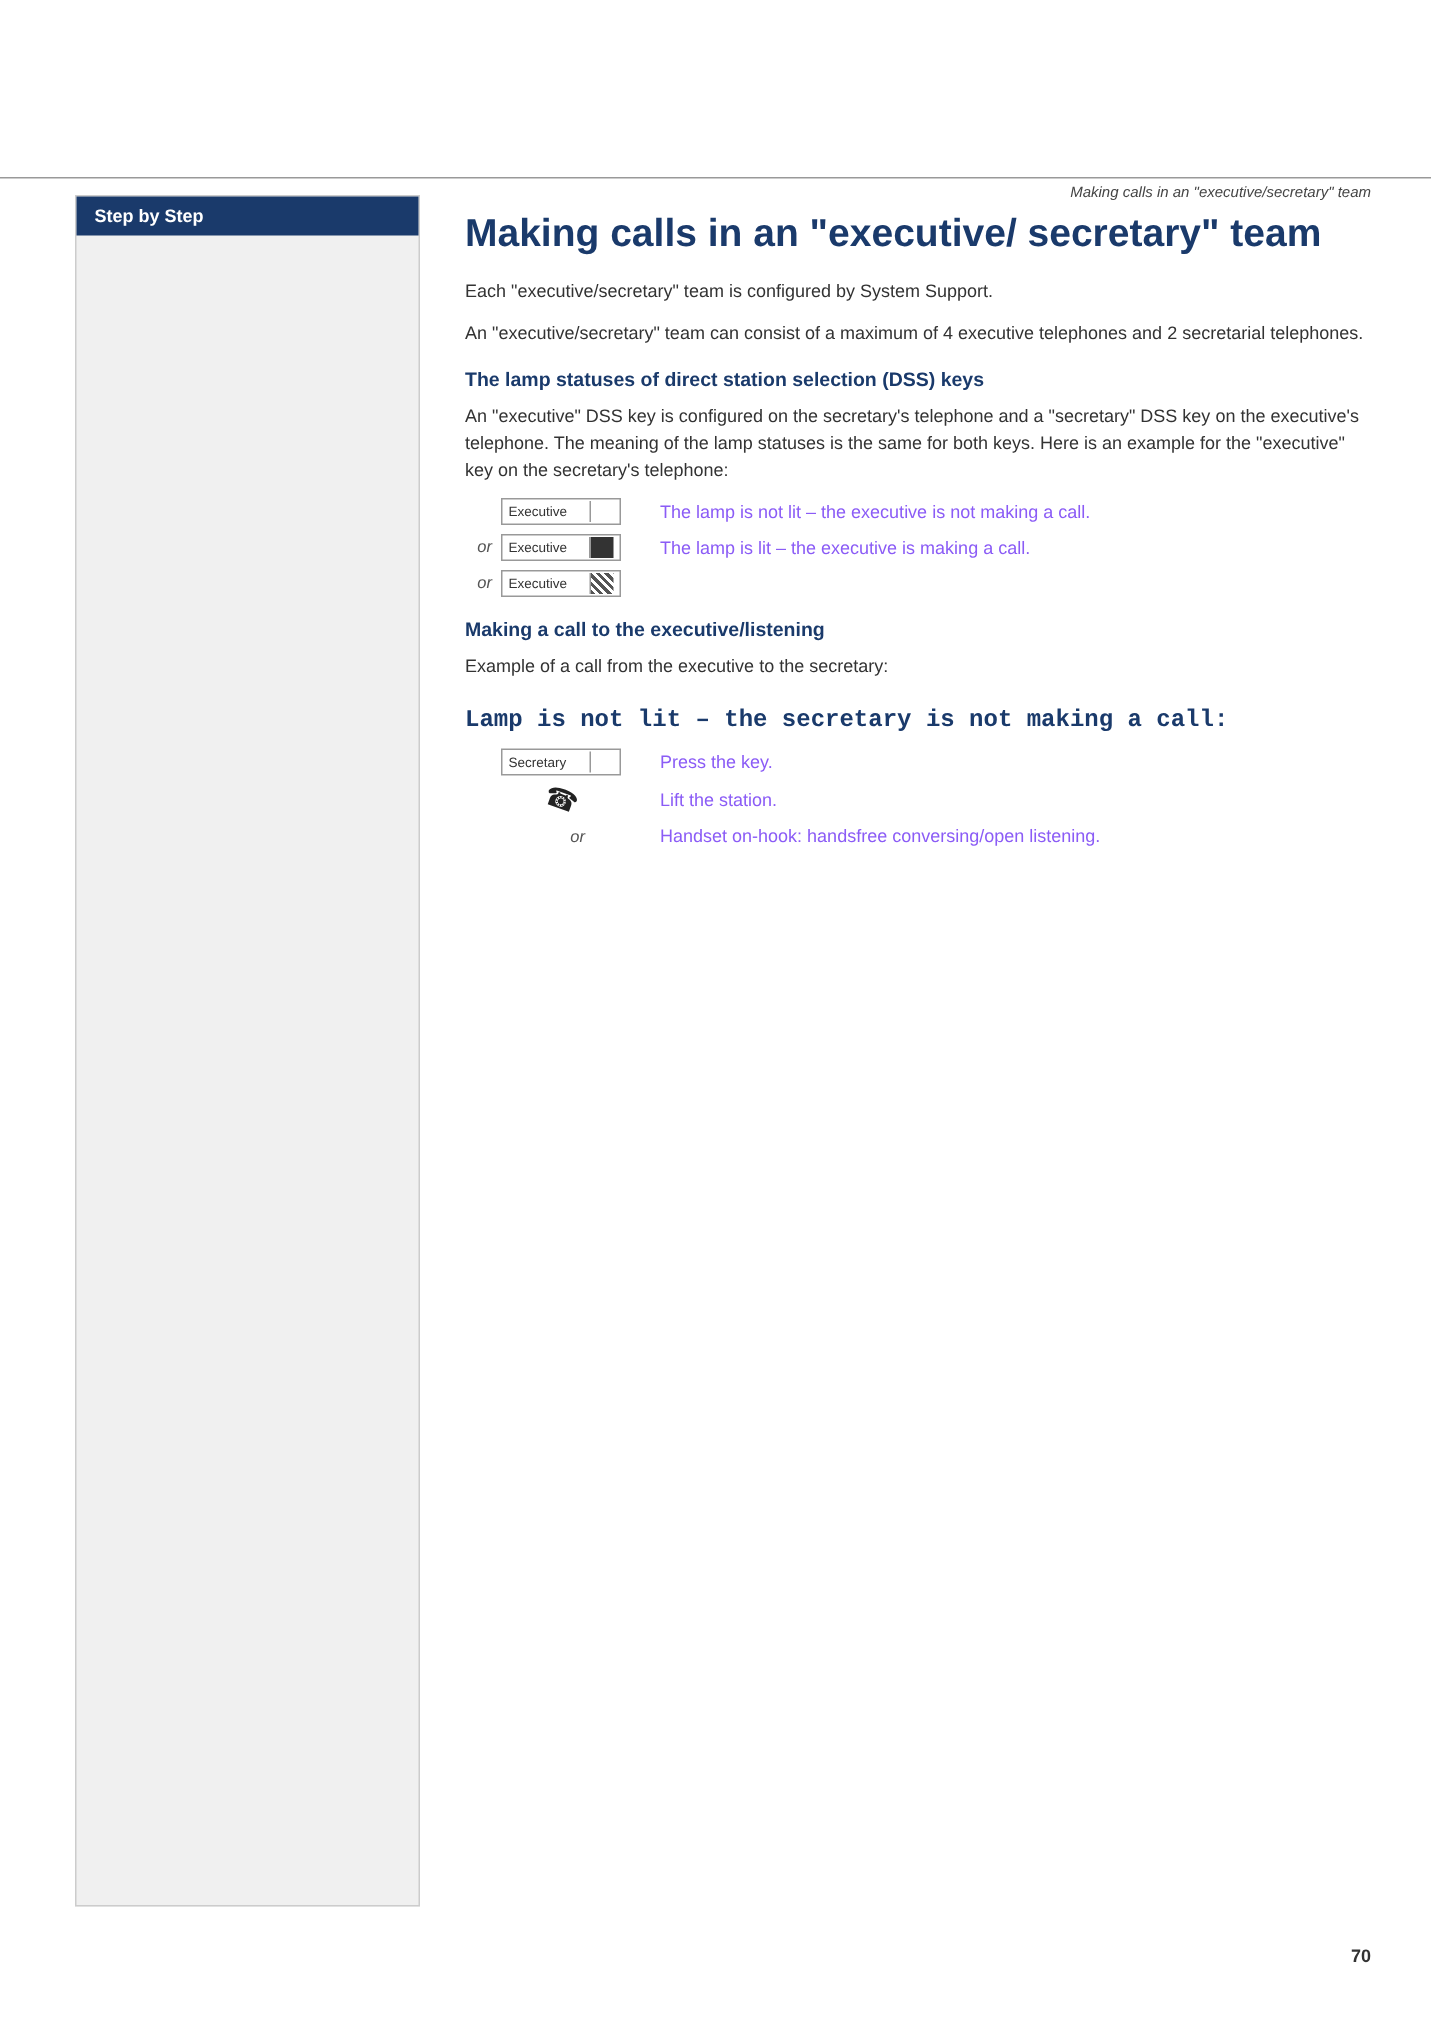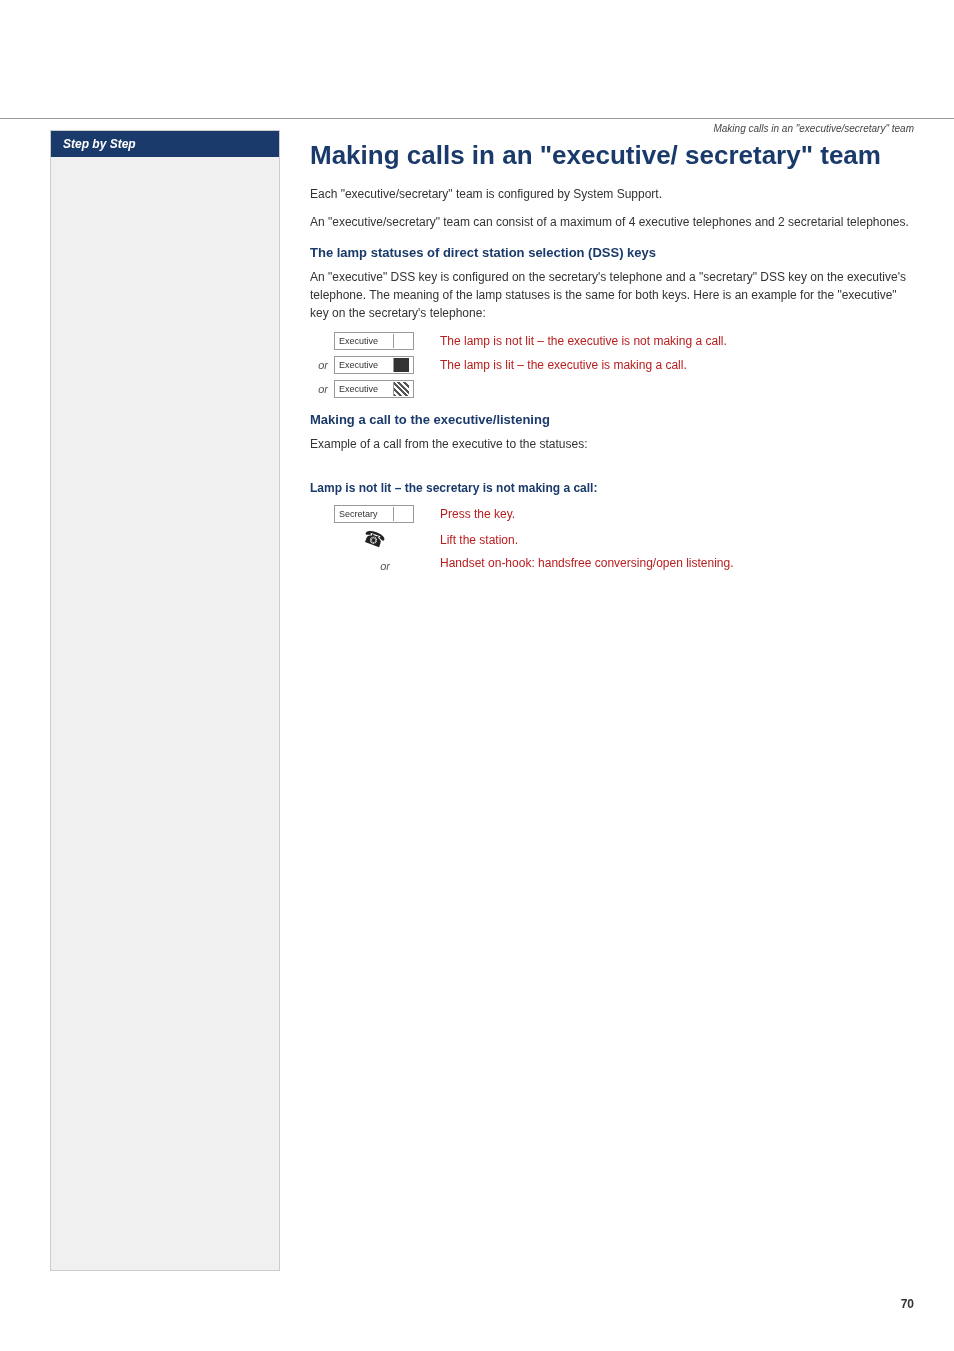--- a/index.html
+++ b/index.html
@@ -33,21 +33,20 @@
 
     
     .sidebar {
       position: absolute;
       top: 130px;
       left: 50px;
       width: 230px;
       bottom: 80px;
       background: #f0f0f0;
       border: 1px solid #ccc;
-      font-style: italic;
     }
 
     .step-by-step-label {
       background: #1a3a6b;
       color: #fff;
       font-size: 12px;
       font-weight: bold;
       padding: 6px 12px;
     }
 
@@ -99,21 +98,21 @@
       margin-bottom: 8px;
     }
 
     
     .lamp-desc-area {
       margin-top: 10px;
     }
 
     .lamp-desc-row {
       display: flex;
-      align-items: flex-end;
+      align-items: center;
       margin-bottom: 6px;
       gap: 10px;
     }
 
     .lamp-desc-key-container {
       display: flex;
       align-items: center;
       gap: 6px;
       min-width: 120px;
       flex-shrink: 0;
@@ -144,31 +143,32 @@
     }
 
     .lamp-desc-lamp {
       width: 16px;
       height: 14px;
       border-left: 1px solid #999;
     }
 
     .lamp-desc-text {
       font-size: 12px;
-      color: #b91c1c;
+      color: #8b5cf6;
       line-height: 1.4;
     }
 
     
     .bold-subheading {
-      font-size: 12px;
-      font-weight: bold;
-      color: #1a3a6b;
-      margin-top: 28px;
+      font-size: 16px;
+      font-weight: bold;
+      color: #1a3a6b;
+      margin-top: 18px;
       margin-bottom: 6px;
+      font-family: Liberation Mono, monospace;
     }
 
     
     .page-number {
       position: absolute;
       bottom: 40px;
       right: 40px;
       font-size: 12px;
       font-weight: bold;
       color: #333;
@@ -228,21 +228,21 @@
           <span class="lamp-desc-key-label">Executive</span>
           <div class="lamp-desc-lamp" style="background: repeating-linear-gradient(45deg, #555, #555 2px, #fff 2px, #fff 4px);"></div>
         </div>
       </div>
     </div>
 
   </div>
 
   <h3 class="subsection-title">Making a call to the executive/listening</h3>
 
-  <p class="body-text">Example of a call from the executive to the statuses:</p>
+  <p class="body-text">Example of a call from the executive to the secretary:</p>
 
   <p class="bold-subheading">Lamp is not lit – the secretary is not making a call:</p>
 
   <div class="lamp-desc-area">
 
     <div class="lamp-desc-row">
       <div class="lamp-desc-key-container">
         <span class="lamp-desc-or"></span>
         <div class="lamp-desc-key">
           <span class="lamp-desc-key-label">Secretary</span>

